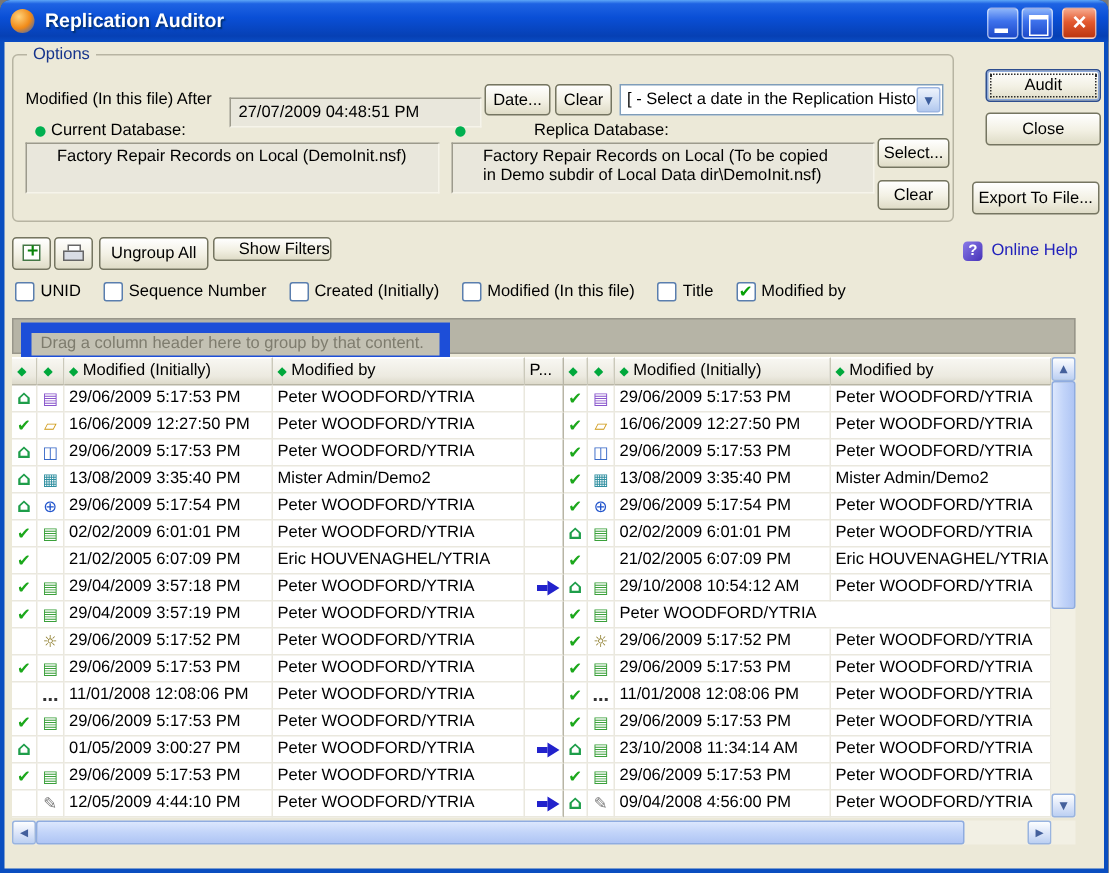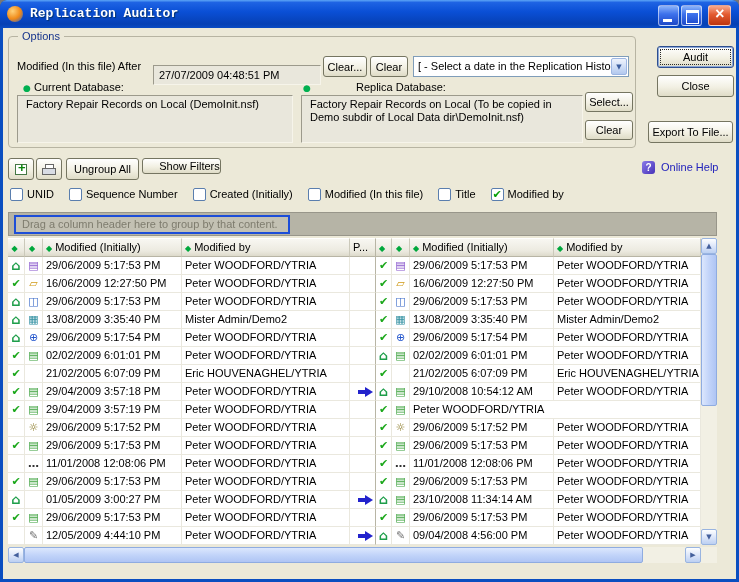--- a/index.html
+++ b/index.html
@@ -1,21 +1,21 @@
 <!DOCTYPE html>
 <html><head>
 <meta charset="utf-8">
 <style>
   html,body{margin:0;padding:0;background:#777;}
   *{box-sizing:border-box;}
   .window{position:relative;width:739px;height:582px;background:#0A4EC0;border-radius:7px 7px 0 0;
           font-family:"Liberation Sans","DejaVu Sans",sans-serif;overflow:hidden;}
   
   .titlebar{position:absolute;top:0;left:0;right:0;height:28px;border-radius:6px 6px 0 0;
-    background:linear-gradient(180deg,#5DA6F7 0%,#1E63E3 9%,#0A4FD6 42%,#0640B4 86%,#0A4CC4 100%);font-family:Liberation Mono, monospace;}
+    background:linear-gradient(180deg,#5DA6F7 0%,#1E63E3 9%,#0A4FD6 42%,#0640B4 86%,#0A4CC4 100%);}
   .app-icon{position:absolute;left:7px;top:6px;width:16px;height:16px;border-radius:50%;
     background:radial-gradient(circle at 35% 32%,#FFD27A 0%,#F08A18 52%,#2A62C8 95%);}
   .title-text{position:absolute;left:30px;top:6px;color:#fff;font-size:13px;font-weight:bold;
     text-shadow:1px 1px 1px #00306E;white-space:nowrap;}
   .winbtn{position:absolute;top:5px;width:21px;height:21px;border-radius:3px;border:1px solid rgba(255,255,255,.55);}
   .winbtn.minimize{right:60px;background:linear-gradient(180deg,#8CB4FA,#3E72EC 42%,#1C48C8);}
   .winbtn.minimize::before{content:"";position:absolute;left:4px;bottom:3px;width:9px;height:3px;background:#fff;}
   .winbtn.maximize{right:37px;background:linear-gradient(180deg,#8CB4FA,#3E72EC 42%,#1C48C8);}
   .winbtn.maximize::before{content:"";position:absolute;left:4px;top:4px;width:11px;height:10px;
     border:1px solid #fff;border-top-width:3px;}
@@ -33,41 +33,41 @@
   .btn{position:absolute;font-family:"Liberation Sans","DejaVu Sans",sans-serif;font-size:11px;color:#000;
     background:linear-gradient(180deg,#FFFFFF,#F2F0E3 55%,#DFDCC7);border:1px solid #757561;border-radius:3px;
     padding:0;cursor:pointer;white-space:nowrap;}
   .btn-default{border-color:#2E4E8E;box-shadow:0 0 0 1px #8CA8D8 inset;outline:1px dotted #2b2b2b;outline-offset:-4px;}
   .combo{position:absolute;left:404px;top:19px;width:216px;height:21px;background:#fff;border:1px solid #7F9DB9;cursor:pointer;}
   .combo-text{display:block;margin-right:17px;line-height:19px;padding-left:4px;white-space:nowrap;overflow:hidden;}
   .combo-arrow{position:absolute;right:1px;top:1px;width:16px;height:17px;text-align:center;line-height:17px;font-size:7px;
     color:#3C5E9E;background:linear-gradient(180deg,#EEF3FC,#CBDBF5 60%,#B2C8EE);border:1px solid #9DB6E2;border-radius:2px;
     font-family:"DejaVu Sans",sans-serif;}
   .db-bullet{position:absolute;font-size:9px;color:#00B050;font-family:"DejaVu Sans",sans-serif;}
-  .db-panel{position:absolute;height:48px;padding:2px 8px;line-height:13px;overflow:hidden;}
+  .db-panel{position:absolute;height:34px;padding:2px 20px;line-height:13px;overflow:hidden;}
   
   .tbtn{width:26px;height:22px;text-align:center;}
   .grid-plus-icon{position:relative;display:inline-block;width:12px;height:11px;border:1px solid #447744;background:#fff;vertical-align:-2px;}
   .grid-plus-icon::before{content:"+";position:absolute;left:2px;top:-3px;font:bold 13px/11px "Liberation Sans",sans-serif;color:#0A840A;}
   .printer-icon{position:relative;display:inline-block;width:14px;height:11px;vertical-align:-2px;}
   .printer-icon::before{content:"";position:absolute;top:0;left:3px;width:7px;height:4px;background:#fff;border:1px solid #666;}
   .printer-icon::after{content:"";position:absolute;top:4px;left:0;width:12px;height:5px;background:#D8DCE4;border:1px solid #666;}
   .online-help{position:absolute;left:639px;top:133px;height:16px;cursor:pointer;}
   .help-icon{position:absolute;left:0;top:0;width:13px;height:13px;border-radius:3px;
     background:linear-gradient(135deg,#8A7AE8,#4632B8);color:#fff;font-weight:bold;font-size:10px;text-align:center;line-height:13px;}
   .help-text{position:absolute;left:19px;top:0;color:#2222BB;white-space:nowrap;}
   
   #filter-row{position:absolute;left:7px;top:158px;height:16px;display:flex;align-items:center;}
   .chk{display:inline-flex;align-items:center;margin-right:15px;cursor:pointer;}
   .chk .box{width:13px;height:13px;background:#fff;border:1px solid #5A7EAE;border-radius:2px;margin-right:4px;
     font:bold 11px/11px "DejaVu Sans",sans-serif;color:#07A007;text-align:center;}
   
   #groupbar{position:absolute;left:5px;top:184px;width:709px;height:24px;background:#B6B4A6;border:1px solid #98968A;}
   #groupbar .hint{display:inline-block;margin:2px 0 0 5px;background:#C3C1B3;color:#7E7C6E;
-    border:2px solid #1d4ed8;padding:1px 10px 2px 6px;white-space:nowrap;}
+    border:7px solid #1d4ed8;padding:1px 10px 2px 6px;white-space:nowrap;}
   
   #grid-area{position:absolute;left:5px;top:210px;width:693px;height:307px;background:#fff;}
   #grid-head{position:absolute;top:0;left:0;width:693px;height:19px;display:flex;}
   .hcell{height:19px;background:linear-gradient(180deg,#F8F7F2,#ECEAE0 70%,#DDDACB);
     border-right:1px solid #CBC9BA;border-top:1px solid #FFF;border-bottom:1px solid #B8B5A5;
     line-height:17px;padding-left:3px;white-space:nowrap;overflow:hidden;cursor:pointer;}
   .hdr-diamond{color:#00A83C;font-size:8px;margin-right:3px;font-family:"DejaVu Sans",sans-serif;}
   #grid-rows{position:absolute;top:19px;left:0;width:693px;}
   .grow{display:flex;height:18px;}
   .c{height:18px;border-right:1px solid #EAE8DE;border-bottom:1px solid #EAE8DE;line-height:17px;
@@ -124,21 +124,21 @@
     <span class="winbtn maximize"></span>
     <span class="winbtn close"></span>
   </div>
 
   <div class="body">
 
     <div class="options-group">
       <span class="options-label">Options</span>
       <span class="lbl" style="left:8px;top:23px;">Modified (In this file) After</span>
       <div class="sunken modified-after-value">27/07/2009 04:48:51 PM</div>
-      <button class="btn" style="left:314px;top:19px;width:44px;height:21px;">Clear...</button>
+      <button class="btn" style="left:314px;top:19px;width:44px;height:21px;">Date...</button>
       <button class="btn" style="left:361px;top:19px;width:38px;height:21px;">Clear</button>
       <div class="combo">
         <span class="combo-text">[ - Select a date in the Replication History</span>
         <span class="combo-arrow">▼</span>
       </div>
       <span class="db-bullet" style="left:14px;top:46px;">●</span>
       <span class="lbl" style="left:25px;top:44px;">Current Database:</span>
       <span class="db-bullet" style="left:294px;top:46px;">●</span>
       <span class="lbl" style="left:305px;top:44px;padding-left:42px;">Replica Database:</span>
       <div class="sunken db-panel" style="left:8px;top:58px;width:276px;">Factory Repair Records on Local (DemoInit.nsf)</div>

